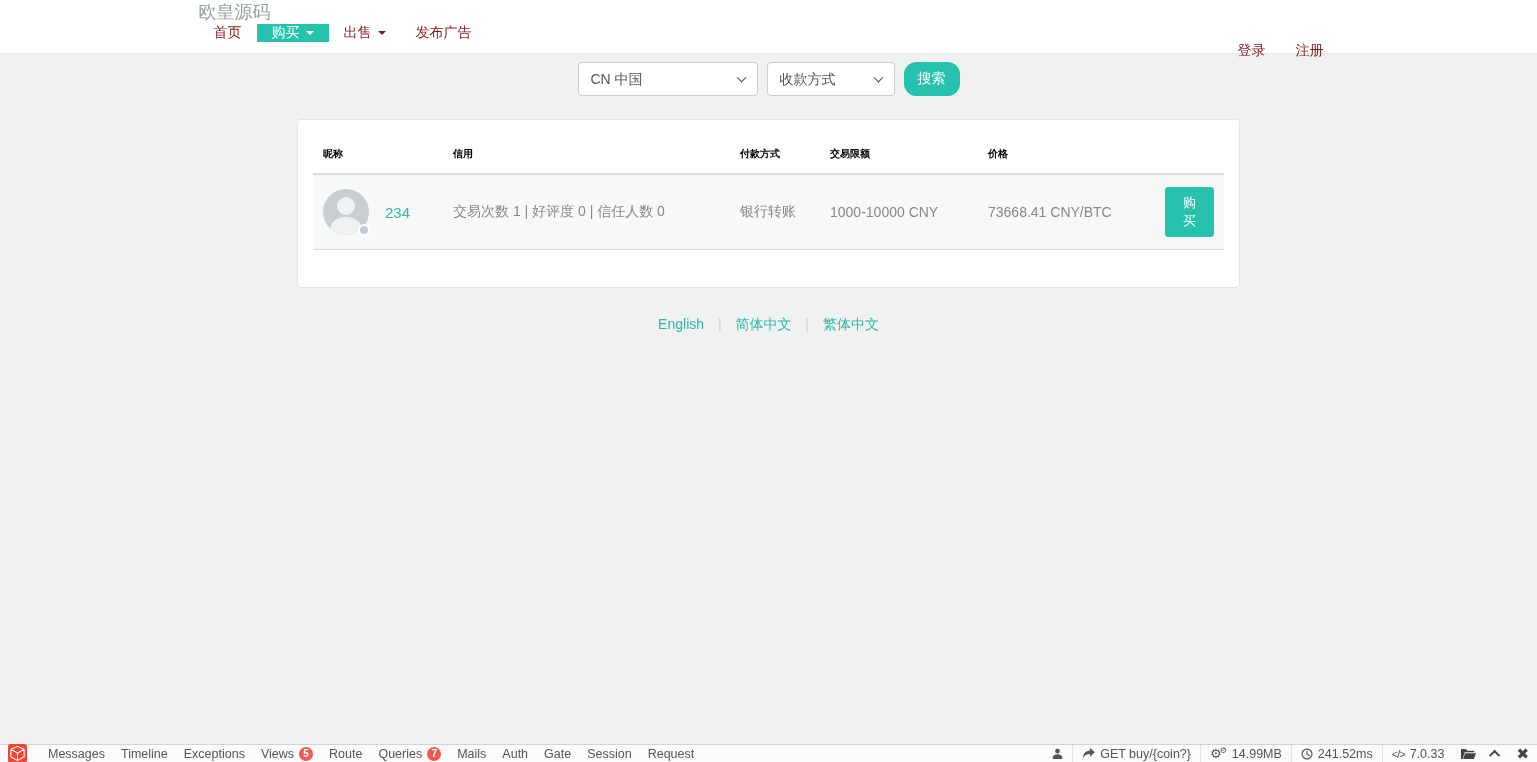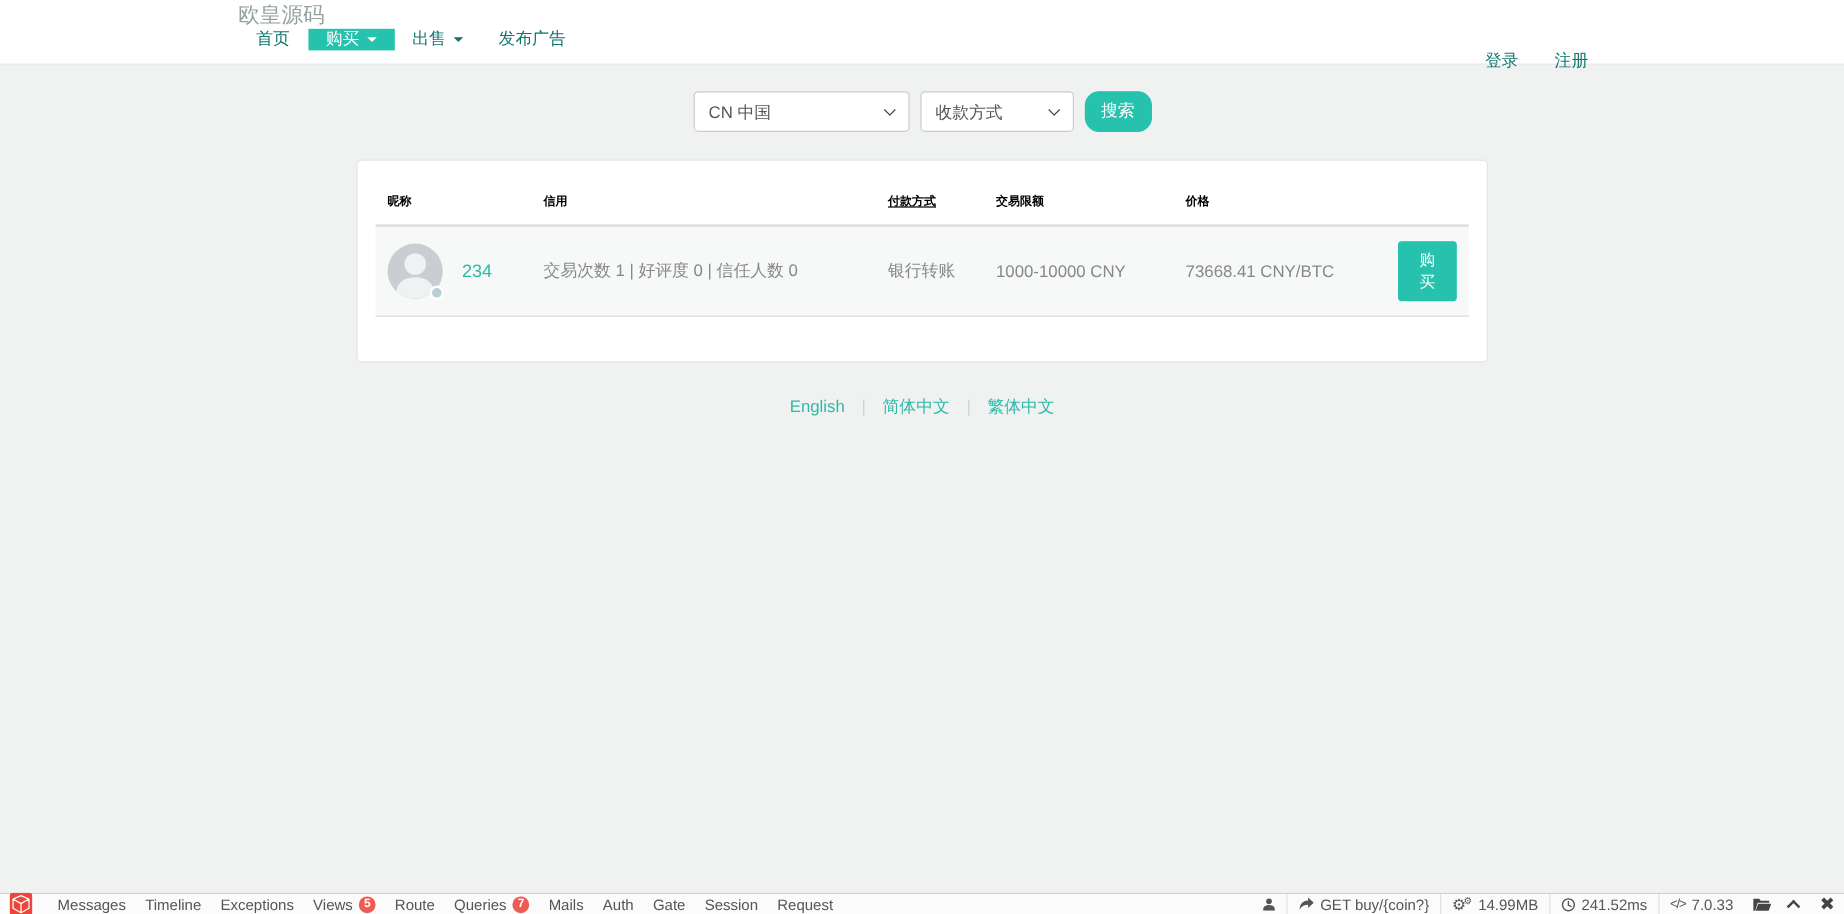--- a/index.html
+++ b/index.html
@@ -9,28 +9,28 @@
     background:#f0f1f1;
     position:relative;
     overflow:hidden;
     color:#777;
   }
   
   .navbar { height:54px; background:#ffffff; border-bottom:1px solid #e7e7e7; }
   .container { width:1140px; margin:0 auto; height:100%; display:flex; align-items:stretch;flex-direction:column; }
   .brand { display:flex; align-items:center; font-size:18px; color:#95a0a1; margin-right:28px; cursor:pointer; text-decoration:none; }
   .nav-list { display:flex; list-style:none; align-items:stretch; }
-  .nav-item { display:flex; align-items:center; padding:0 15px; font-size:14px; color:#0f766e; cursor:pointer; }
+  .nav-item { display:flex; align-items:center; padding:0 15px; font-size:14px; color:#7f1d1d; cursor:pointer; }
   .nav-item.active { background:#26c2ae; color:#ffffff; }
   .caret { display:inline-block; margin-left:6px; width:0; height:0;
            border-left:4px solid transparent; border-right:4px solid transparent;
            border-top:4px solid currentColor; }
   .nav-right { margin-left:auto; display:flex; list-style:none; align-items:stretch; }
   
-  .filter-row { margin-top:22px; display:flex; justify-content:center; align-items:center; gap:9px; }
+  .filter-row { margin-top:8px; display:flex; justify-content:center; align-items:center; gap:9px; }
   .select-wrap { position:relative; }
   .select-wrap select {
     appearance:none; -webkit-appearance:none;
     height:34px; border:1px solid #cccccc; border-radius:4px; background:#ffffff;
     color:#555; font-size:14px; padding:0 30px 0 12px;
     font-family:"Liberation Sans","DejaVu Sans",sans-serif;
   }
   .sel-country select { width:180px; }
   .sel-currency select { width:218px; }
   .sel-payment select { width:128px; }
@@ -53,21 +53,21 @@
   table.offers th {
     text-align:left; font-weight:bold; color:#000000; font-size:10px;
     padding:12px 10px; border-bottom:2px solid #dddddd;
   }
   table.offers td {
     padding:12px 10px; border-bottom:1px solid #dddddd; color:#888;
     vertical-align:middle; background:#f7f8f8;
   }
   .col-nick { width:130px; }
   .col-credit { width:287px; }
-  .col-pay { width:90px;text-decoration:underline; }
+  .col-pay { width:90px; }
   .col-limit { width:158px; }
   .col-price { width:175px; }
   .nick-cell { display:flex; align-items:center; gap:16px; }
   .avatar { position:relative; width:46px; height:46px; flex:0 0 46px; }
   .avatar-circle { width:46px; height:46px; border-radius:50%; background:#c9ced3; overflow:hidden; }
   .status-dot {
     position:absolute; right:-1px; bottom:-1px; width:12px; height:12px; border-radius:50%;
     background:#b9cfd8; border:2px solid #ffffff;
   }
   .nick-link { color:#2eb9ab; font-size:15px; text-decoration:none; cursor:pointer; }

